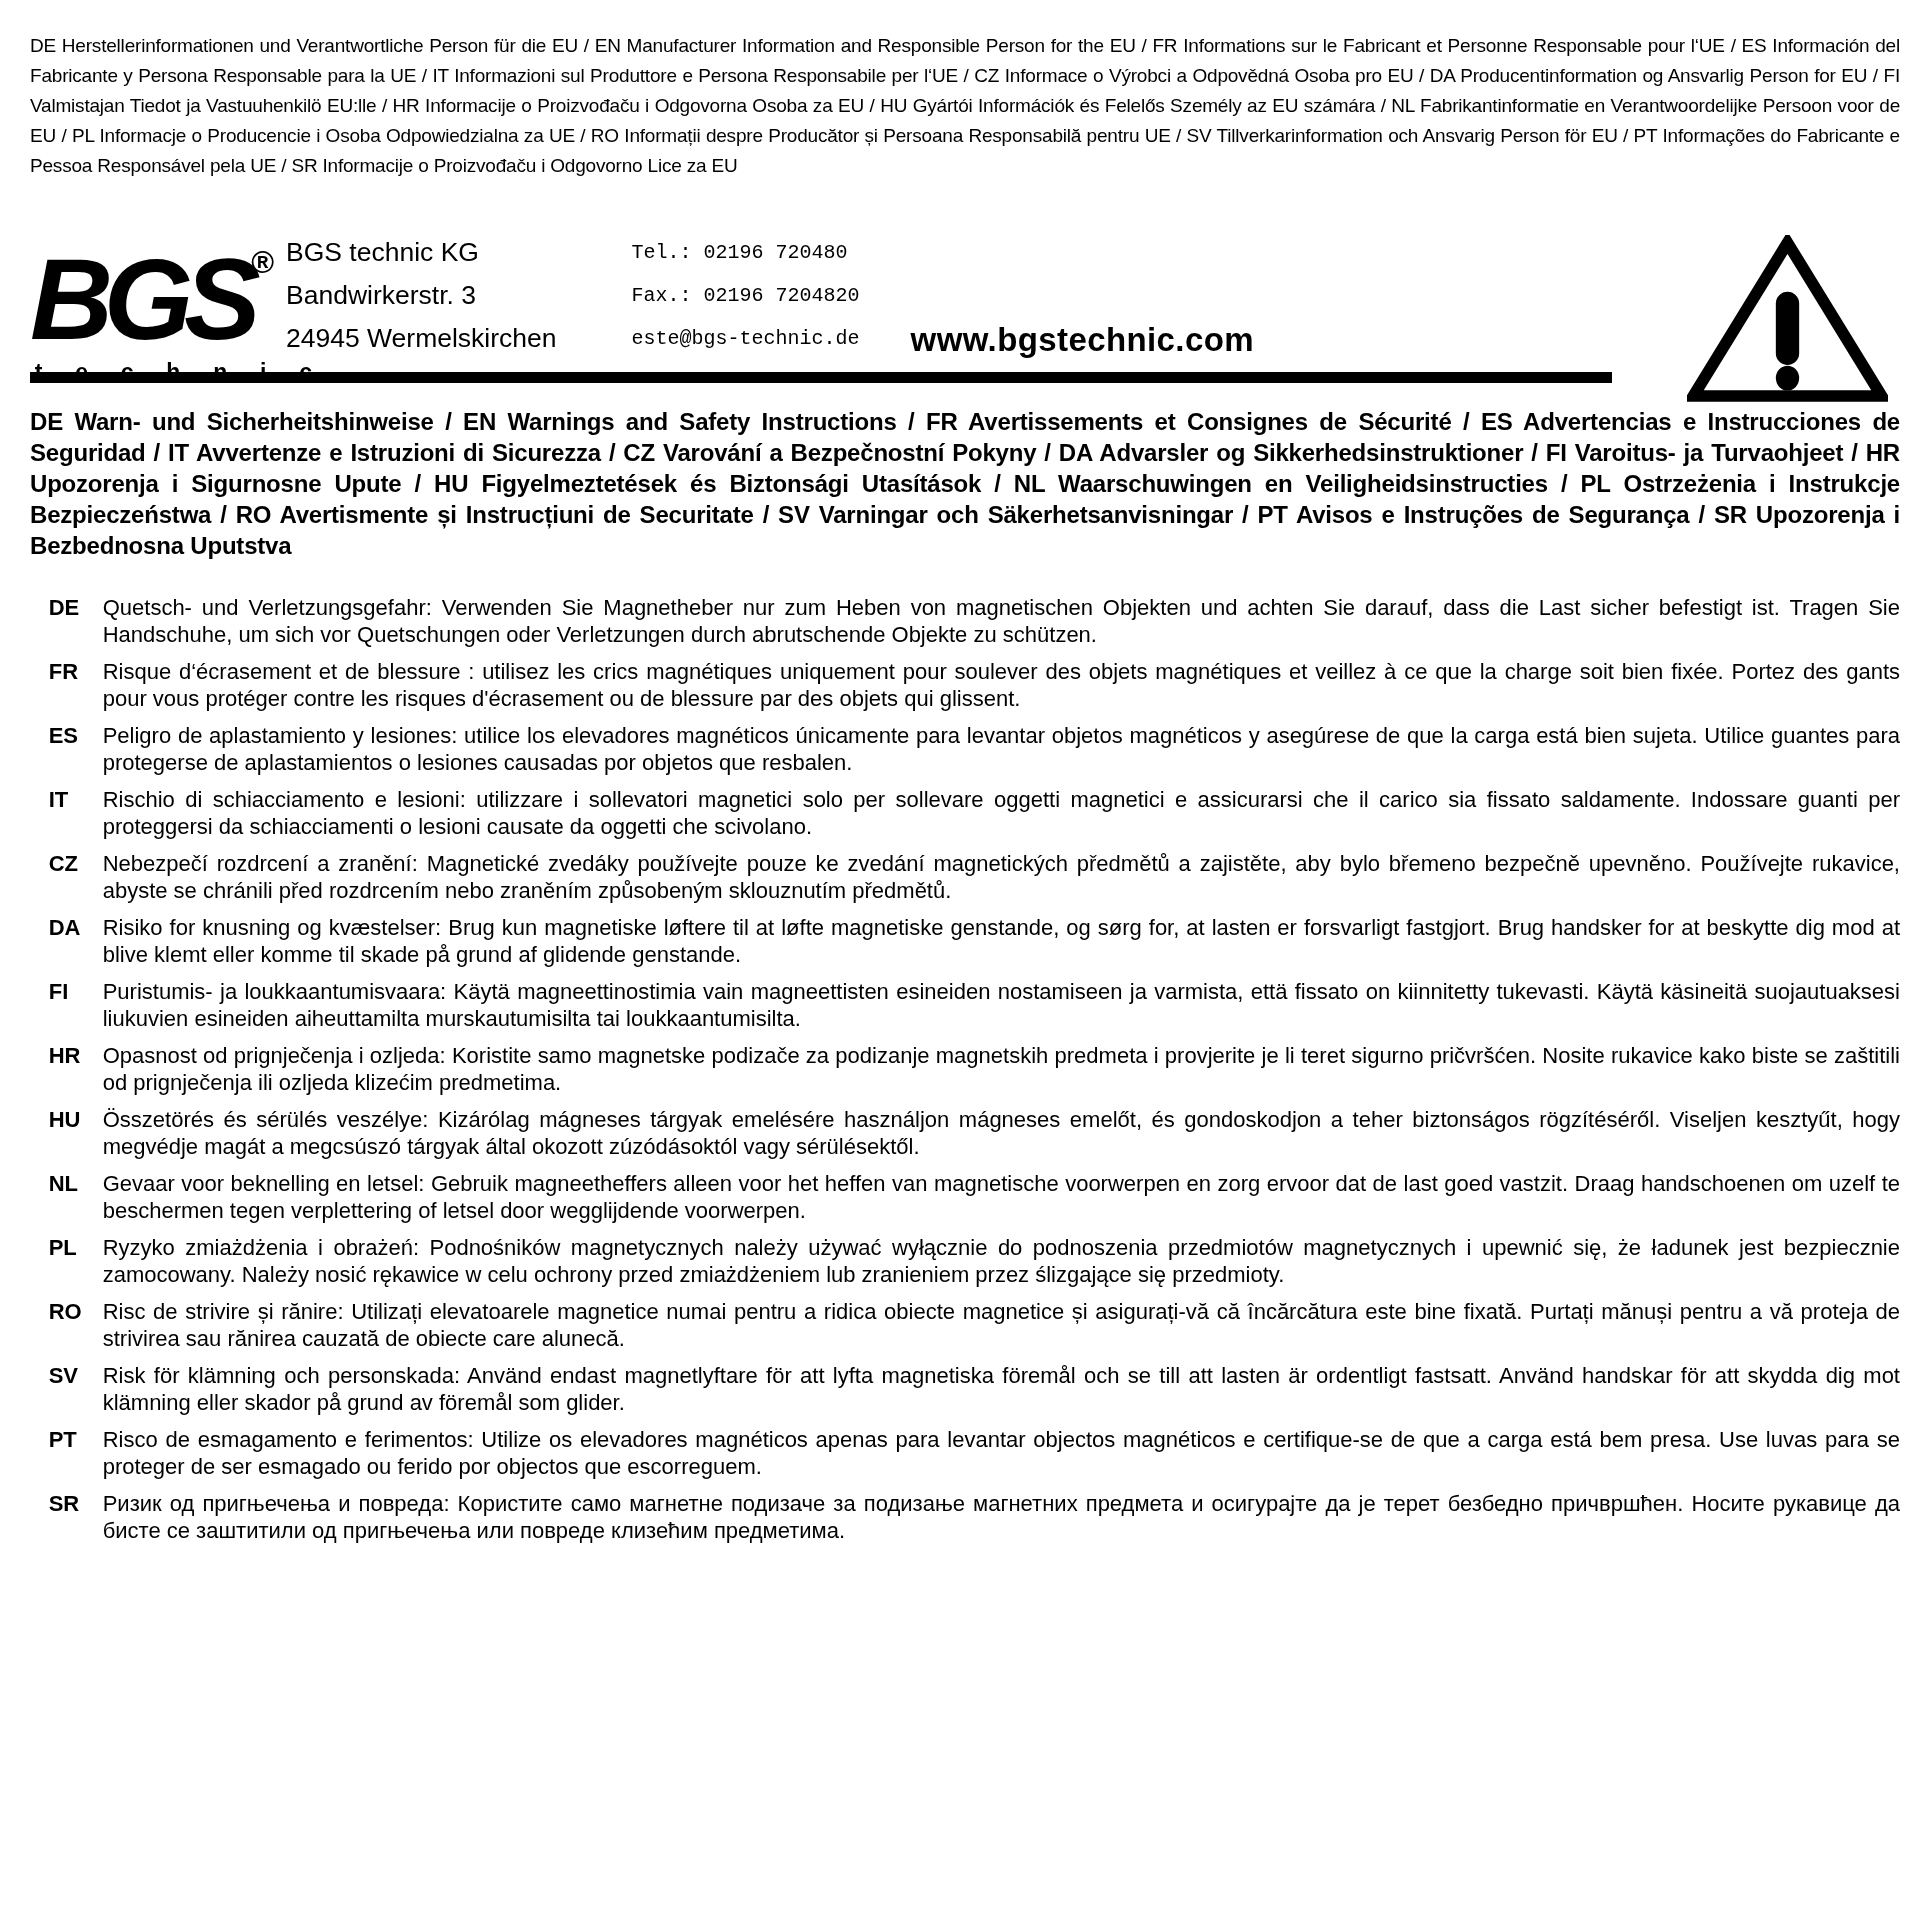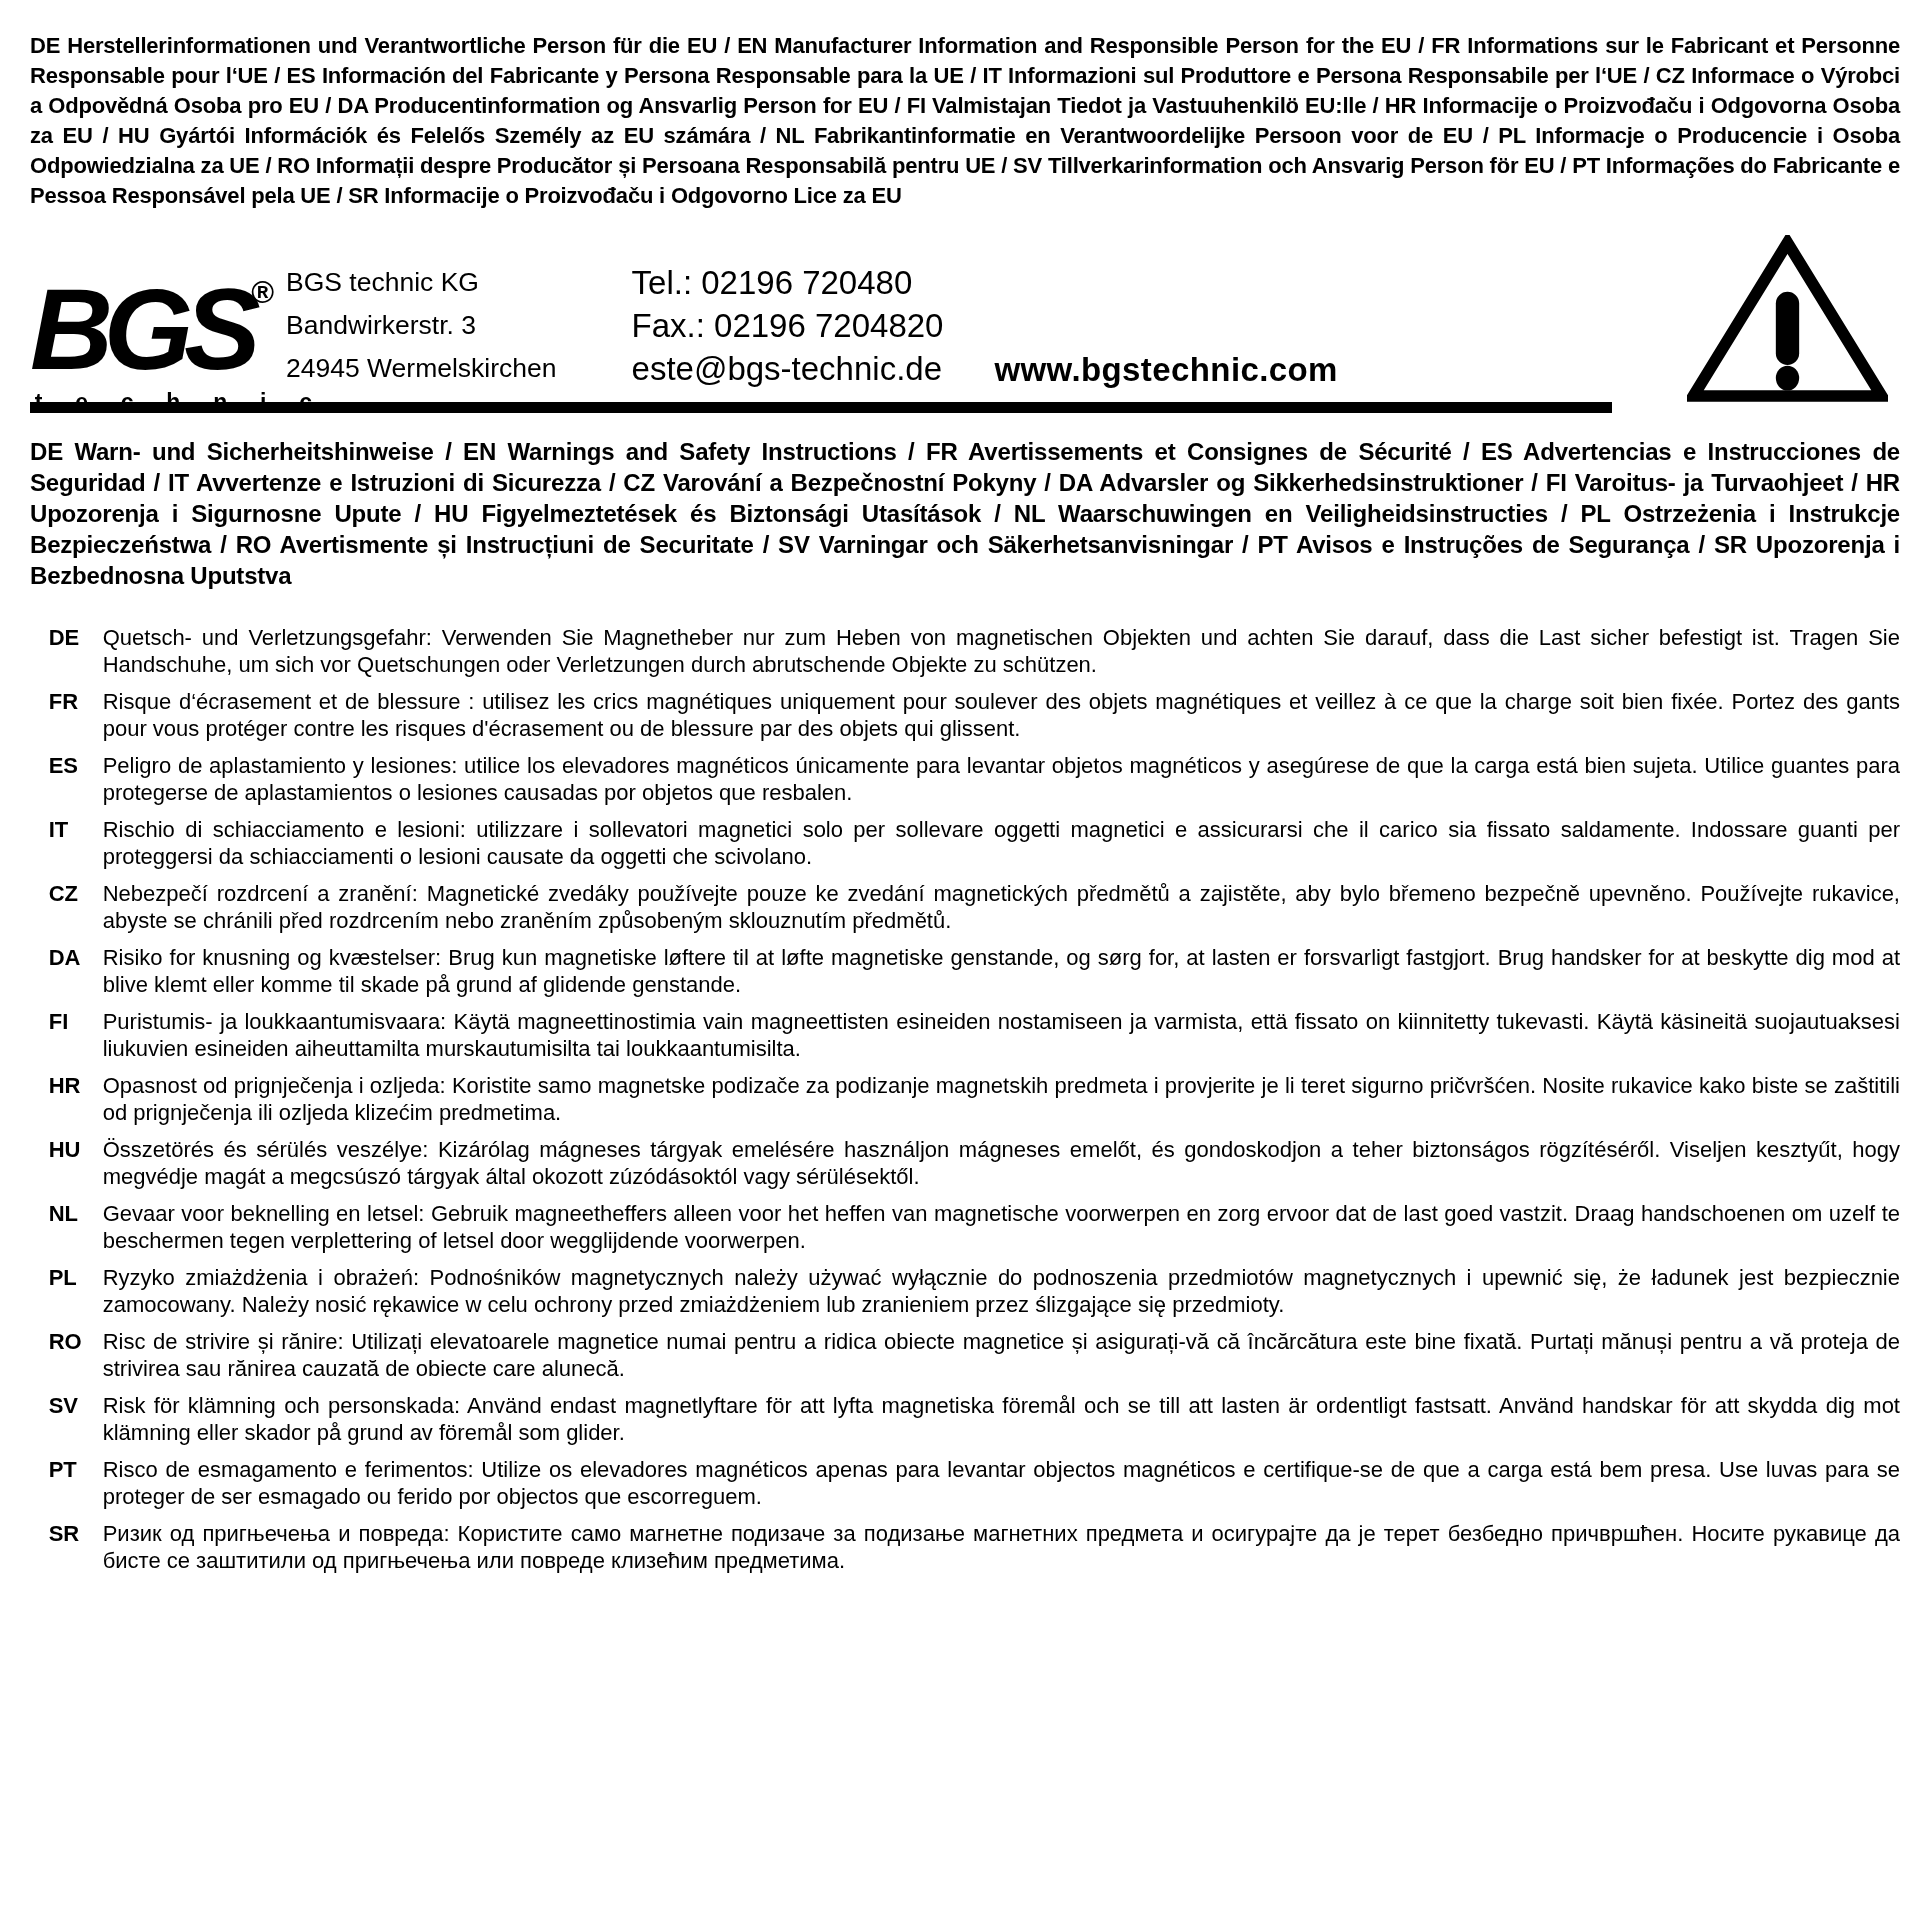--- a/index.html
+++ b/index.html
@@ -17,22 +17,22 @@
   .page {
     position: relative;
     box-sizing: border-box;
     width: 1930px;
     height: 1930px;
     padding: 31px 30px 0 30px;
   }
 
   
   .top-header {
-    font-size: 22px;
-    font-weight: bold;
+    font-size: 19px;
+    font-weight: normal;
     line-height: 30px;
     text-align: justify;
     letter-spacing: -0.2px;
   }
 
   
   .brand-row {
     display: flex;
     align-items: flex-start;
     margin-top: 23px;
@@ -67,23 +67,24 @@
   .addr-col {
     margin-left: 44px;
     padding-top: 26.5px;
     font-size: 26.5px;
     line-height: 43px;
     white-space: nowrap;
   }
   .contact-col {
     margin-left: 75px;
     padding-top: 26.5px;
-    font-size: 33px;
+    font-size: 20px;
     line-height: 43px;
     white-space: nowrap;
+    font-family: Liberation Mono, monospace;
   }
   .website {
     margin-left: 51px;
     align-self: flex-end;
     margin-bottom: 4.7px;
     font-size: 33px;
     font-weight: bold;
     letter-spacing: 0.4px;
     white-space: nowrap;
   }

